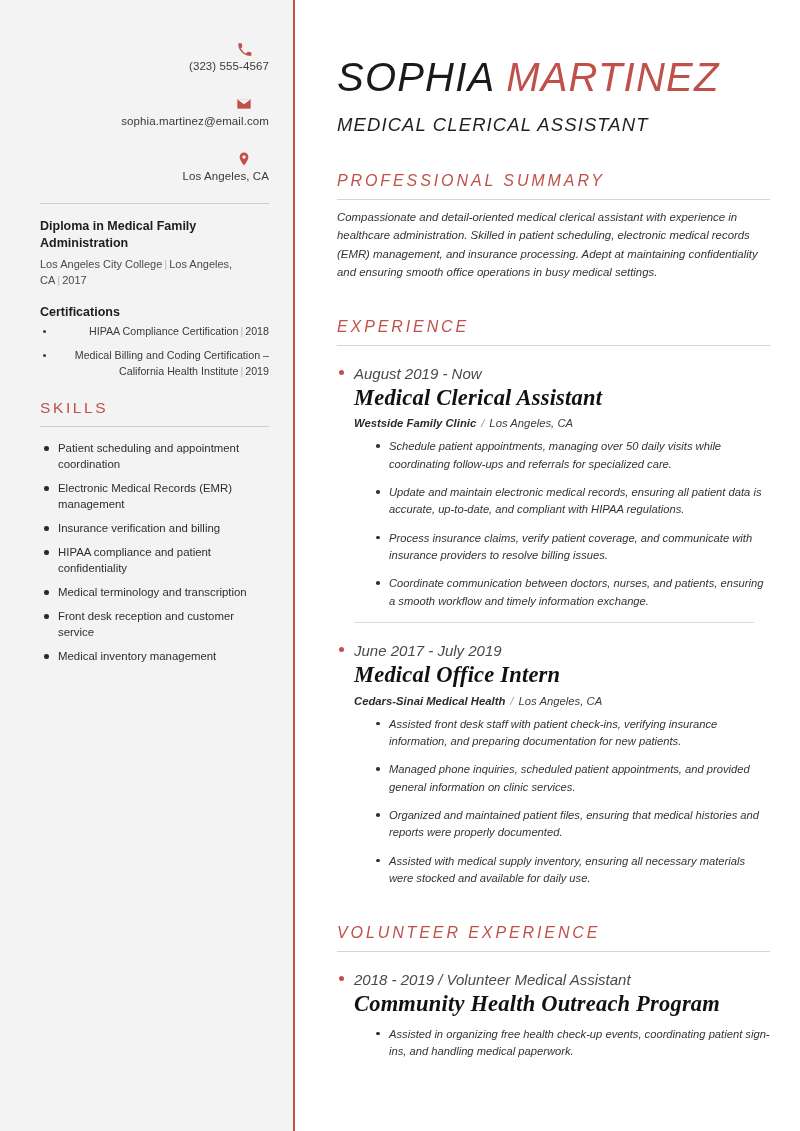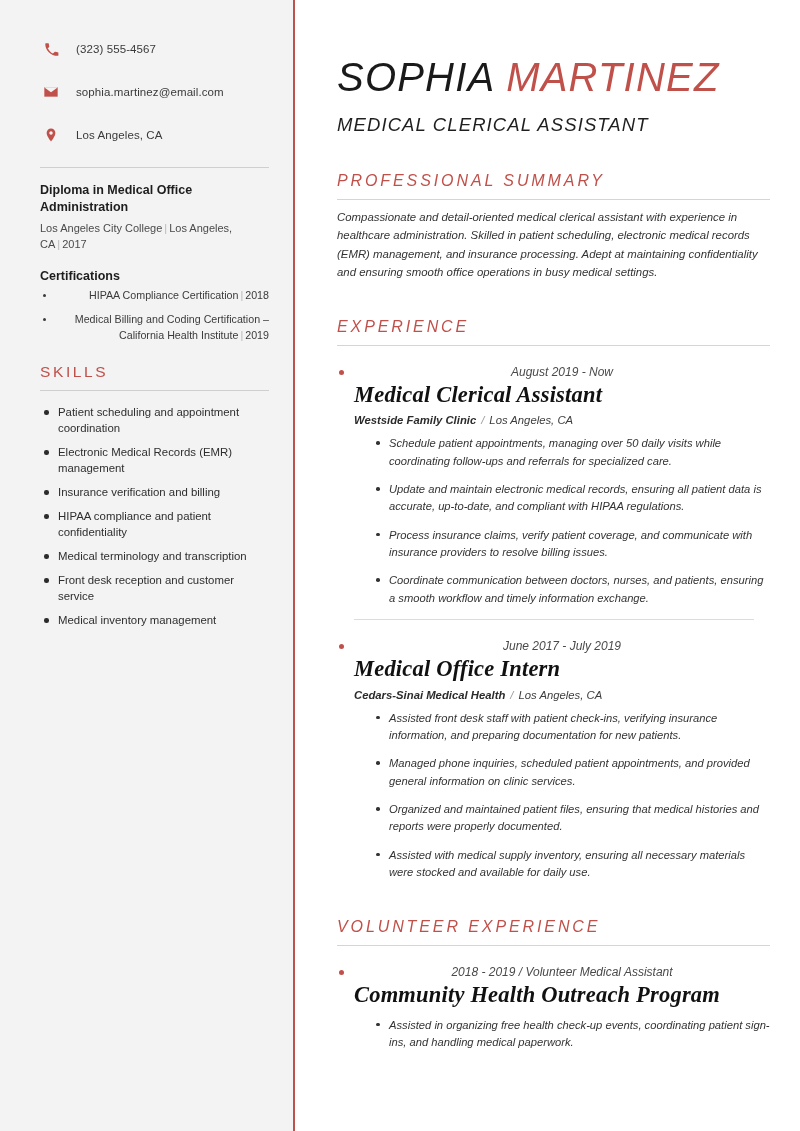--- a/index.html
+++ b/index.html
@@ -16,22 +16,23 @@
     width:295px;
     min-width:295px;
     background:#f4f3f3;
     border-right:2px solid #c0504a;
     padding:38px 0 0 0;
   }
   .sb-inner { padding:0 24px 0 40px; }
 
   .contact-row {
     display:flex;
-    align-items:center;
+    align-items:flex-end;
     margin-bottom:21px;
+    flex-direction:column;
   }
   .contact-icon {
     width:22px; min-width:22px; height:22px;
     display:flex; align-items:center; justify-content:center;
     margin-right:14px;
   }
   .contact-icon svg { display:block; }
   .contact-text {
     font-size:11.5px;
     color:#3a3a3a;
@@ -147,25 +148,24 @@
   .summary {
     font-size:11.4px;
     color:#333333;
     line-height:1.62;
     margin-top:8px;
   }
 
   .entry { margin-top:19px; }
   .entry-date {
     position:relative;
-    font-size:12px;
+    font-size:15px;
     color:#4a4a4a;
     padding-left:17px;
     margin-bottom:2px;
-    text-align:center;
   }
   .entry-date::before {
     content:"";
     position:absolute;
     left:2px; top:5px;
     width:5px; height:5px;
     border-radius:50%;
     background:#c0504a;
   }
   .entry-role {
@@ -240,21 +240,21 @@
               <circle cx="12" cy="8.5" r="3" fill="#f4f3f3"></circle>
             </svg>
         </span>
         <span class="contact-text">Los Angeles, CA</span>
       </div>
     </div>
 
     <div class="sb-rule"></div>
 
     <div>
-      <div class="edu-degree">Diploma in Medical Office Administration</div>
+      <div class="edu-degree">Diploma in Medical Family Administration</div>
       <div class="edu-meta">
         <span>Los Angeles City College</span><span class="pipe">|</span><span>Los Angeles, CA</span><span class="pipe">|</span><span>2017</span>
       </div>
     </div>
 
     <div class="cert-title">Certifications</div>
     <ul class="sb-list">
       <li>
         <span>HIPAA Compliance Certification</span><span class="pipe">|</span><span>2018</span>
       </li>

